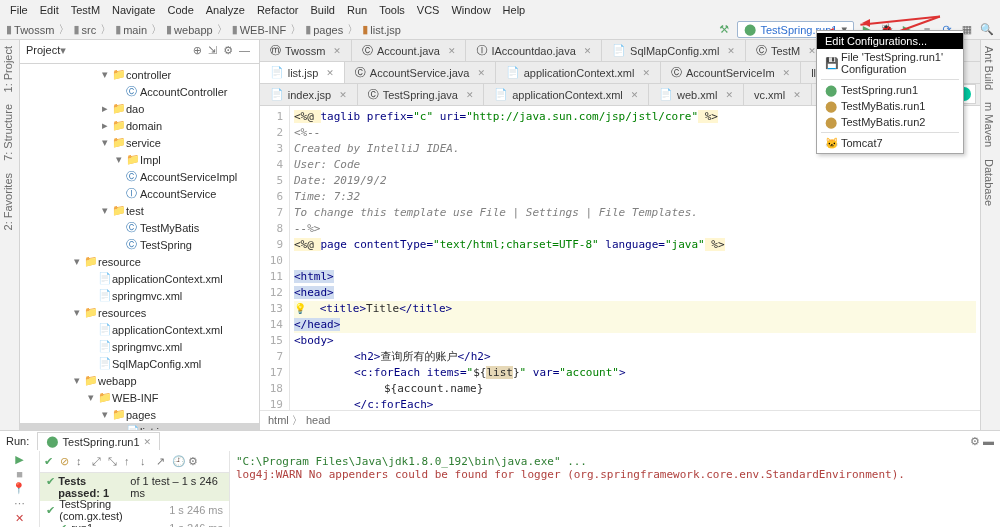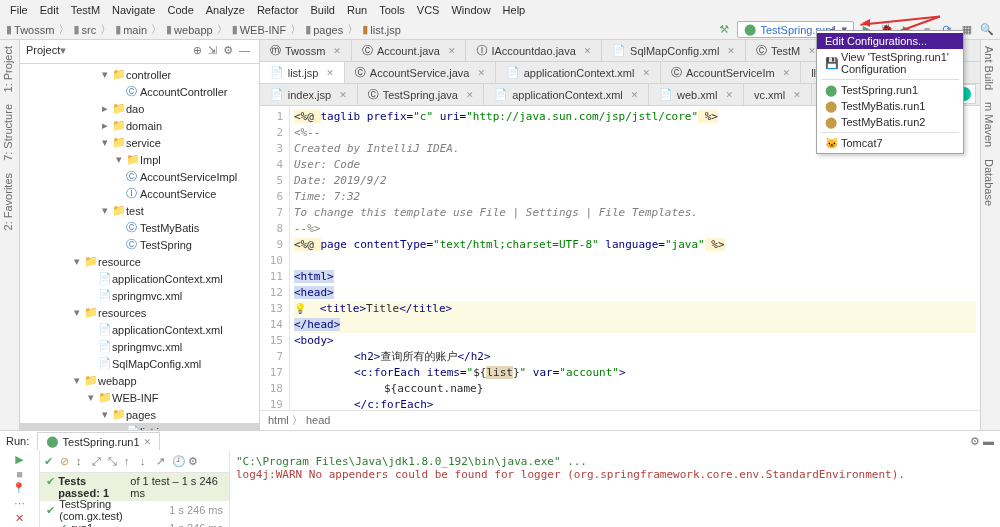--- a/index.html
+++ b/index.html
@@ -44,21 +44,21 @@
 .code { flex:1; font-family:"Consolas",monospace; font-size:11px; line-height:16px; padding:3px 4px; position:relative;}
 .tag{color:#000080;}
 .val{color:#008000;}
 .cmt{color:#808080; font-style:italic;}
 .hl-yel{background:#fff6d1;}
 .hl-blue{background:#cfdcf0;}
 .hl-line{background:#fcfae3;}
 .bulb{color:#e2a800; font-size:10px;}
 .popup { position:absolute; top:30px; right:36px; width:148px; background:#fff; border:1px solid #a6a6a6; box-shadow:2px 2px 4px rgba(0,0,0,0.2); z-index:10; padding:2px 0;}
 .popup-item { padding:2px 8px; display:flex; align-items:center; gap:4px; }
-.popup-item.sel{background:#4c1d95; color:#fff;}
+.popup-item.sel{background:#000000; color:#fff;}
 .popup-hr{height:1px;background:#ddd;margin:2px 4px;}
 .popup-item .ic{width:12px;height:12px;display:inline-block;}
 .crumb-bar{height:20px;background:#fff;border-top:1px solid #e4e4e4;padding:2px 8px;color:#6b6b6b;}
 .bottom { height:97px; background:#fff; border-top:1px solid #d4d4d4; display:flex; flex-direction:column;}
 .run-hdr { display:flex;align-items:center; padding:2px 6px; height:20px; gap:8px;}
 .run-tab{padding:2px 8px;border:1px solid #d4d4d4;border-bottom:none;background:#fff;display:flex;align-items:center;gap:4px;}
 .run-tab .cls{color:#999;font-size:9px;}
 .bot-main{flex:1;display:flex;}
 .bot-left{width:40px;display:flex;flex-direction:column;align-items:center;gap:2px;padding-top:2px;border-right:1px solid #e4e4e4;}
 .bot-mid{width:190px;border-right:1px solid #e4e4e4;display:flex;flex-direction:column;}
@@ -153,21 +153,21 @@
   <div class="arr" style="top:-4px;left:940px;width:80px;transform:rotate(174deg);"></div>
   <div class="arrtip" style="top:-1px;left:862px;transform:rotate(180deg);"></div>
 </div>
 
 <div class="popup">
   <div class="popup-item sel">
       <span>Edit Configurations...</span>
     </div>
   <div class="popup-item">
       <span class="ic">💾</span>
-      <span>View 'TestSpring.run1' Configuration</span>
+      <span>File 'TestSpring.run1' Configuration</span>
     </div>
   <div class="popup-hr"></div>
   <div class="popup-item">
       <span class="ic" style="color:#59a869">⬤</span>
       <span>TestSpring.run1</span>
     </div>
   <div class="popup-item">
       <span class="ic" style="color:#c69b45">⬤</span>
       <span>TestMyBatis.run1</span>
     </div>

